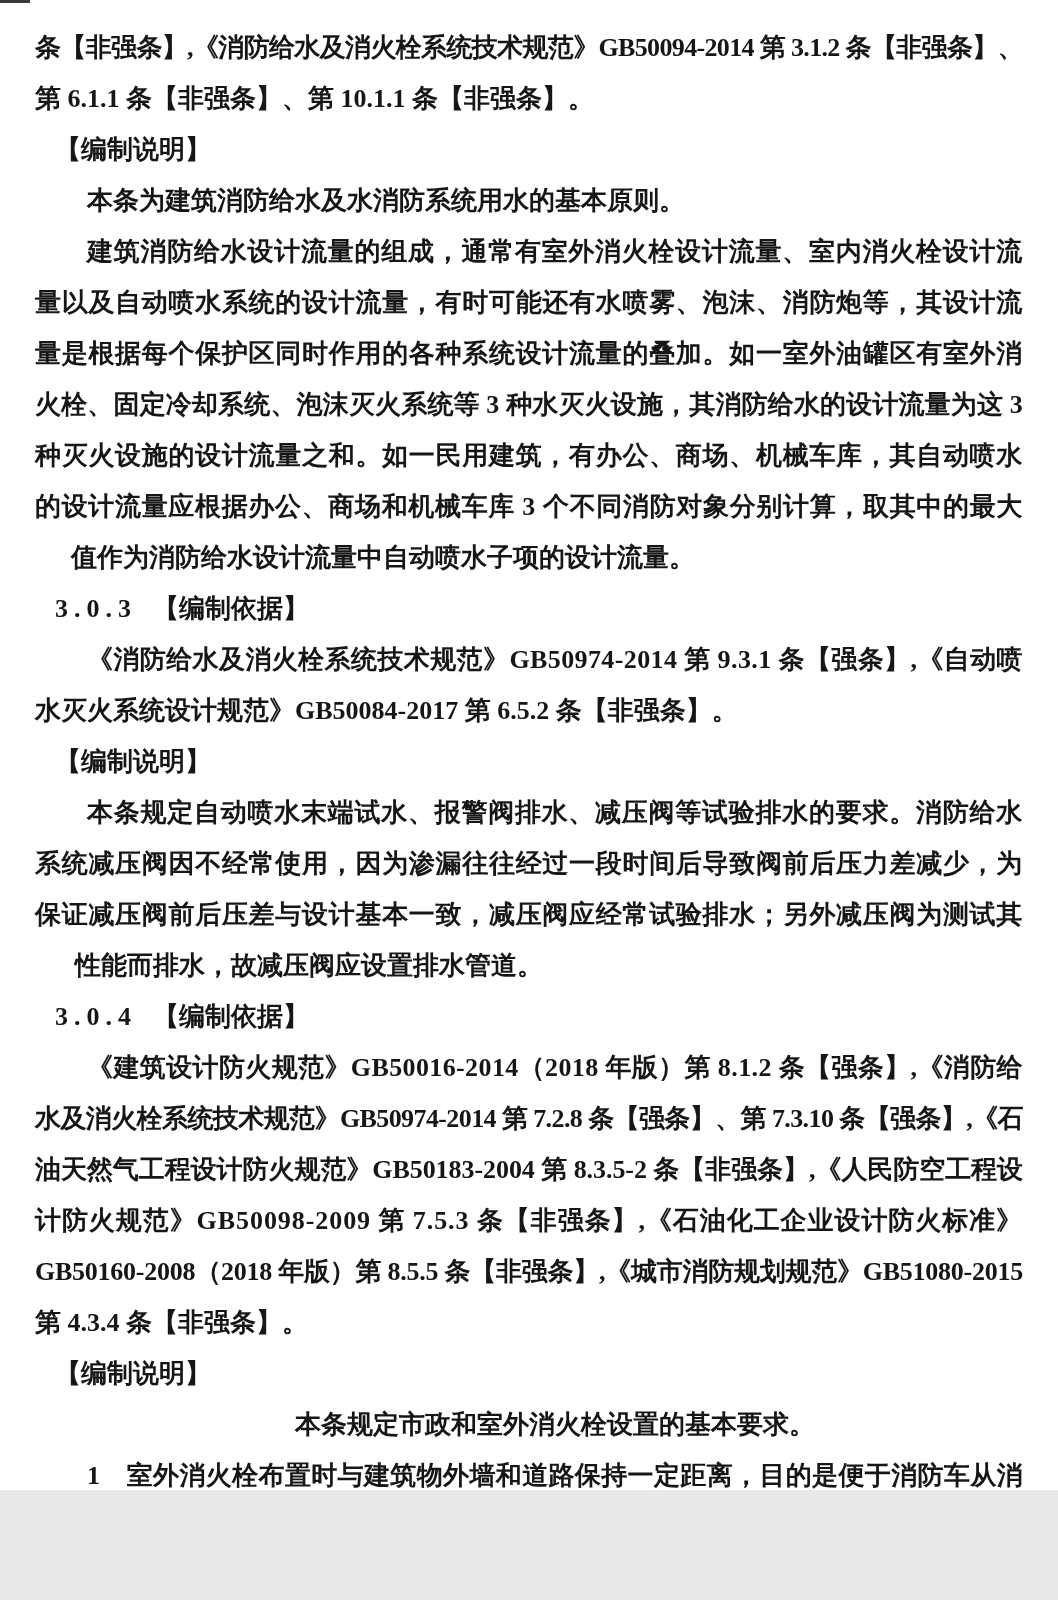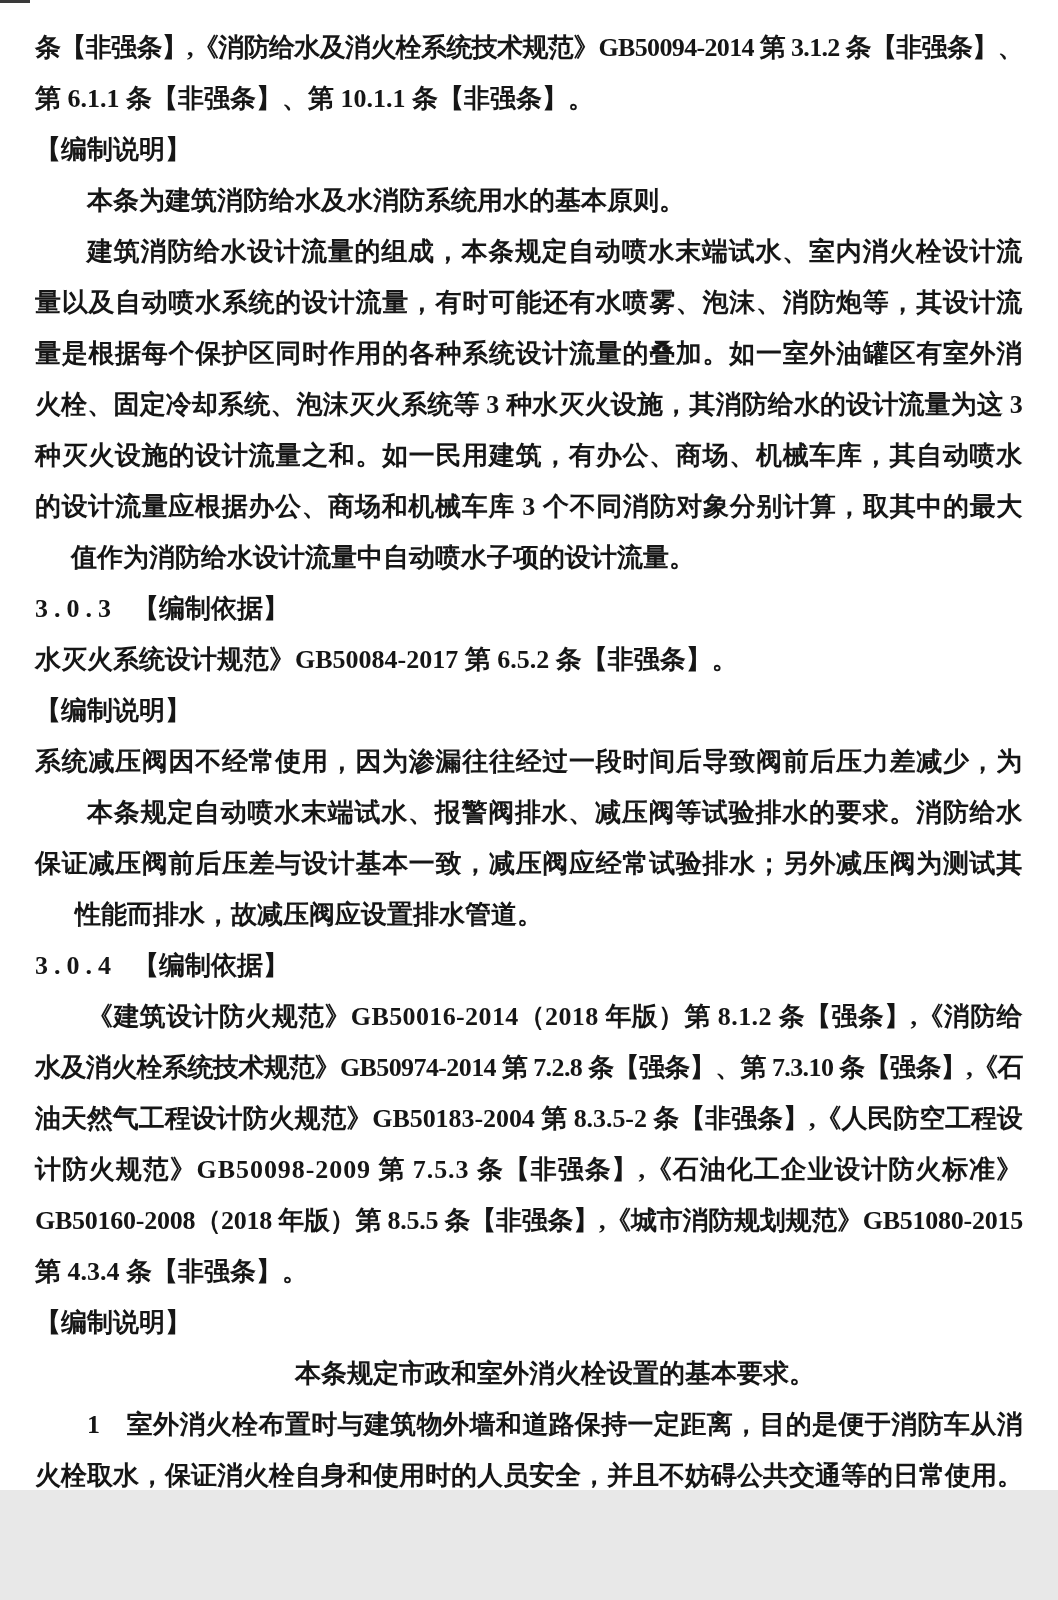--- a/index.html
+++ b/index.html
@@ -18,21 +18,21 @@
   }
   .t-line {
     height:51px;
     line-height:51px;
     font-size:26px;
     font-weight:600;
     white-space:nowrap;
     overflow:visible;
   }
   .para-line.indent { padding-left:52px; }
-  .heading { text-align:left; }
+  .heading { text-align:left;margin-left:20px; }
   .heading .h-num { letter-spacing:6px; margin-right:16px; }
   .page-number {
     position:absolute;
     left:34px; top:1550px;
     width:988px;
     text-align:center;
     font-size:19px;
     font-weight:600;
     line-height:40px;
   }
@@ -64,32 +64,33 @@
 
 <div class="page">
 
   <div class="scan-mark"></div>
 
   <div class="doc-body" id="doc-body">
       <div class="t-line para-line" style="letter-spacing: -0.651654px;"><span class="ln">条【非强条】,《消防给水及消火栓系统技术规范》GB50094-2014 第 3.1.2 条【非强条】、</span></div>
       <div class="t-line para-line" style="letter-spacing: 0px;"><span class="ln">第 6.1.1 条【非强条】、第 10.1.1 条【非强条】。</span></div>
       <div class="t-line heading"><span class="h-label">【编制说明】</span></div>
       <div class="t-line para-line indent" style="letter-spacing: 0px;"><span class="ln">本条为建筑消防给水及水消防系统用水的基本原则。</span></div>
-      <div class="t-line para-line indent" style="letter-spacing: 0.742857px;"><span class="ln">建筑消防给水设计流量的组成，本条规定自动喷水末端试水、室内消火栓设计流</span></div>
+      <div class="t-line para-line indent" style="letter-spacing: 0.742857px;"><span class="ln">建筑消防给水设计流量的组成，通常有室外消火栓设计流量、室内消火栓设计流</span></div>
       <div class="t-line para-line" style="letter-spacing: 0.702703px;"><span class="ln">量以及自动喷水系统的设计流量，有时可能还有水喷雾、泡沫、消防炮等，其设计流</span></div>
       <div class="t-line para-line" style="letter-spacing: 0.702703px;"><span class="ln">量是根据每个保护区同时作用的各种系统设计流量的叠加。如一室外油罐区有室外消</span></div>
       <div class="t-line para-line" style="letter-spacing: 0.158537px;"><span class="ln">火栓、固定冷却系统、泡沫灭火系统等 3 种水灭火设施，其消防给水的设计流量为这 3</span></div>
       <div class="t-line para-line" style="letter-spacing: 0.702703px;"><span class="ln">种灭火设施的设计流量之和。如一民用建筑，有办公、商场、机械车库，其自动喷水</span></div>
       <div class="t-line para-line" style="letter-spacing: 0.666667px;"><span class="ln">的设计流量应根据办公、商场和机械车库 3 个不同消防对象分别计算，取其中的最大</span></div>
       <div class="t-line para-line" style="letter-spacing: 0px; margin-left: 36px;"><span class="ln">值作为消防给水设计流量中自动喷水子项的设计流量。</span></div>
       <div class="t-line heading"><span class="h-num">3.0.3</span><span class="h-label">【编制依据】</span></div>
+      <div class="t-line para-line indent" style="letter-spacing: 0.399269px;"><span class="ln">《消防给水及消火栓系统技术规范》GB50974-2014 第 9.3.1 条【强条】,《自动喷</span></div>
       <div class="t-line para-line" style="letter-spacing: 0px;"><span class="ln">水灭火系统设计规范》GB50084-2017 第 6.5.2 条【非强条】。</span></div>
       <div class="t-line heading"><span class="h-label">【编制说明】</span></div>
+      <div class="t-line para-line indent" style="letter-spacing: 0.742857px;"><span class="ln">本条规定自动喷水末端试水、报警阀排水、减压阀等试验排水的要求。消防给水</span></div>
       <div class="t-line para-line" style="letter-spacing: 0.702703px;"><span class="ln">系统减压阀因不经常使用，因为渗漏往往经过一段时间后导致阀前后压力差减少，为</span></div>
-      <div class="t-line para-line indent" style="letter-spacing: 0.742857px;"><span class="ln">本条规定自动喷水末端试水、报警阀排水、减压阀等试验排水的要求。消防给水</span></div>
       <div class="t-line para-line" style="letter-spacing: 0.702703px;"><span class="ln">保证减压阀前后压差与设计基本一致，减压阀应经常试验排水；另外减压阀为测试其</span></div>
       <div class="t-line para-line" style="letter-spacing: 0px; margin-left: 40px;"><span class="ln">性能而排水，故减压阀应设置排水管道。</span></div>
       <div class="t-line heading"><span class="h-num">3.0.4</span><span class="h-label">【编制依据】</span></div>
       <div class="t-line para-line indent" style="letter-spacing: 0.382972px;"><span class="ln">《建筑设计防火规范》GB50016-2014（2018 年版）第 8.1.2 条【强条】,《消防给</span></div>
       <div class="t-line para-line" style="letter-spacing: -0.593471px;"><span class="ln">水及消火栓系统技术规范》GB50974-2014 第 7.2.8 条【强条】、第 7.3.10 条【强条】,《石</span></div>
       <div class="t-line para-line" style="letter-spacing: -0.0566789px;"><span class="ln">油天然气工程设计防火规范》GB50183-2004 第 8.3.5-2 条【非强条】,《人民防空工程设</span></div>
       <div class="t-line para-line" style="letter-spacing: 0.932617px;"><span class="ln">计防火规范》GB50098-2009 第 7.5.3 条【非强条】,《石油化工企业设计防火标准》</span></div>
       <div class="t-line para-line" style="letter-spacing: -0.249192px;"><span class="ln">GB50160-2008（2018 年版）第 8.5.5 条【非强条】,《城市消防规划规范》GB51080-2015</span></div>
       <div class="t-line para-line" style="letter-spacing: 0px;"><span class="ln">第 4.3.4 条【非强条】。</span></div>
       <div class="t-line heading"><span class="h-label">【编制说明】</span></div>

